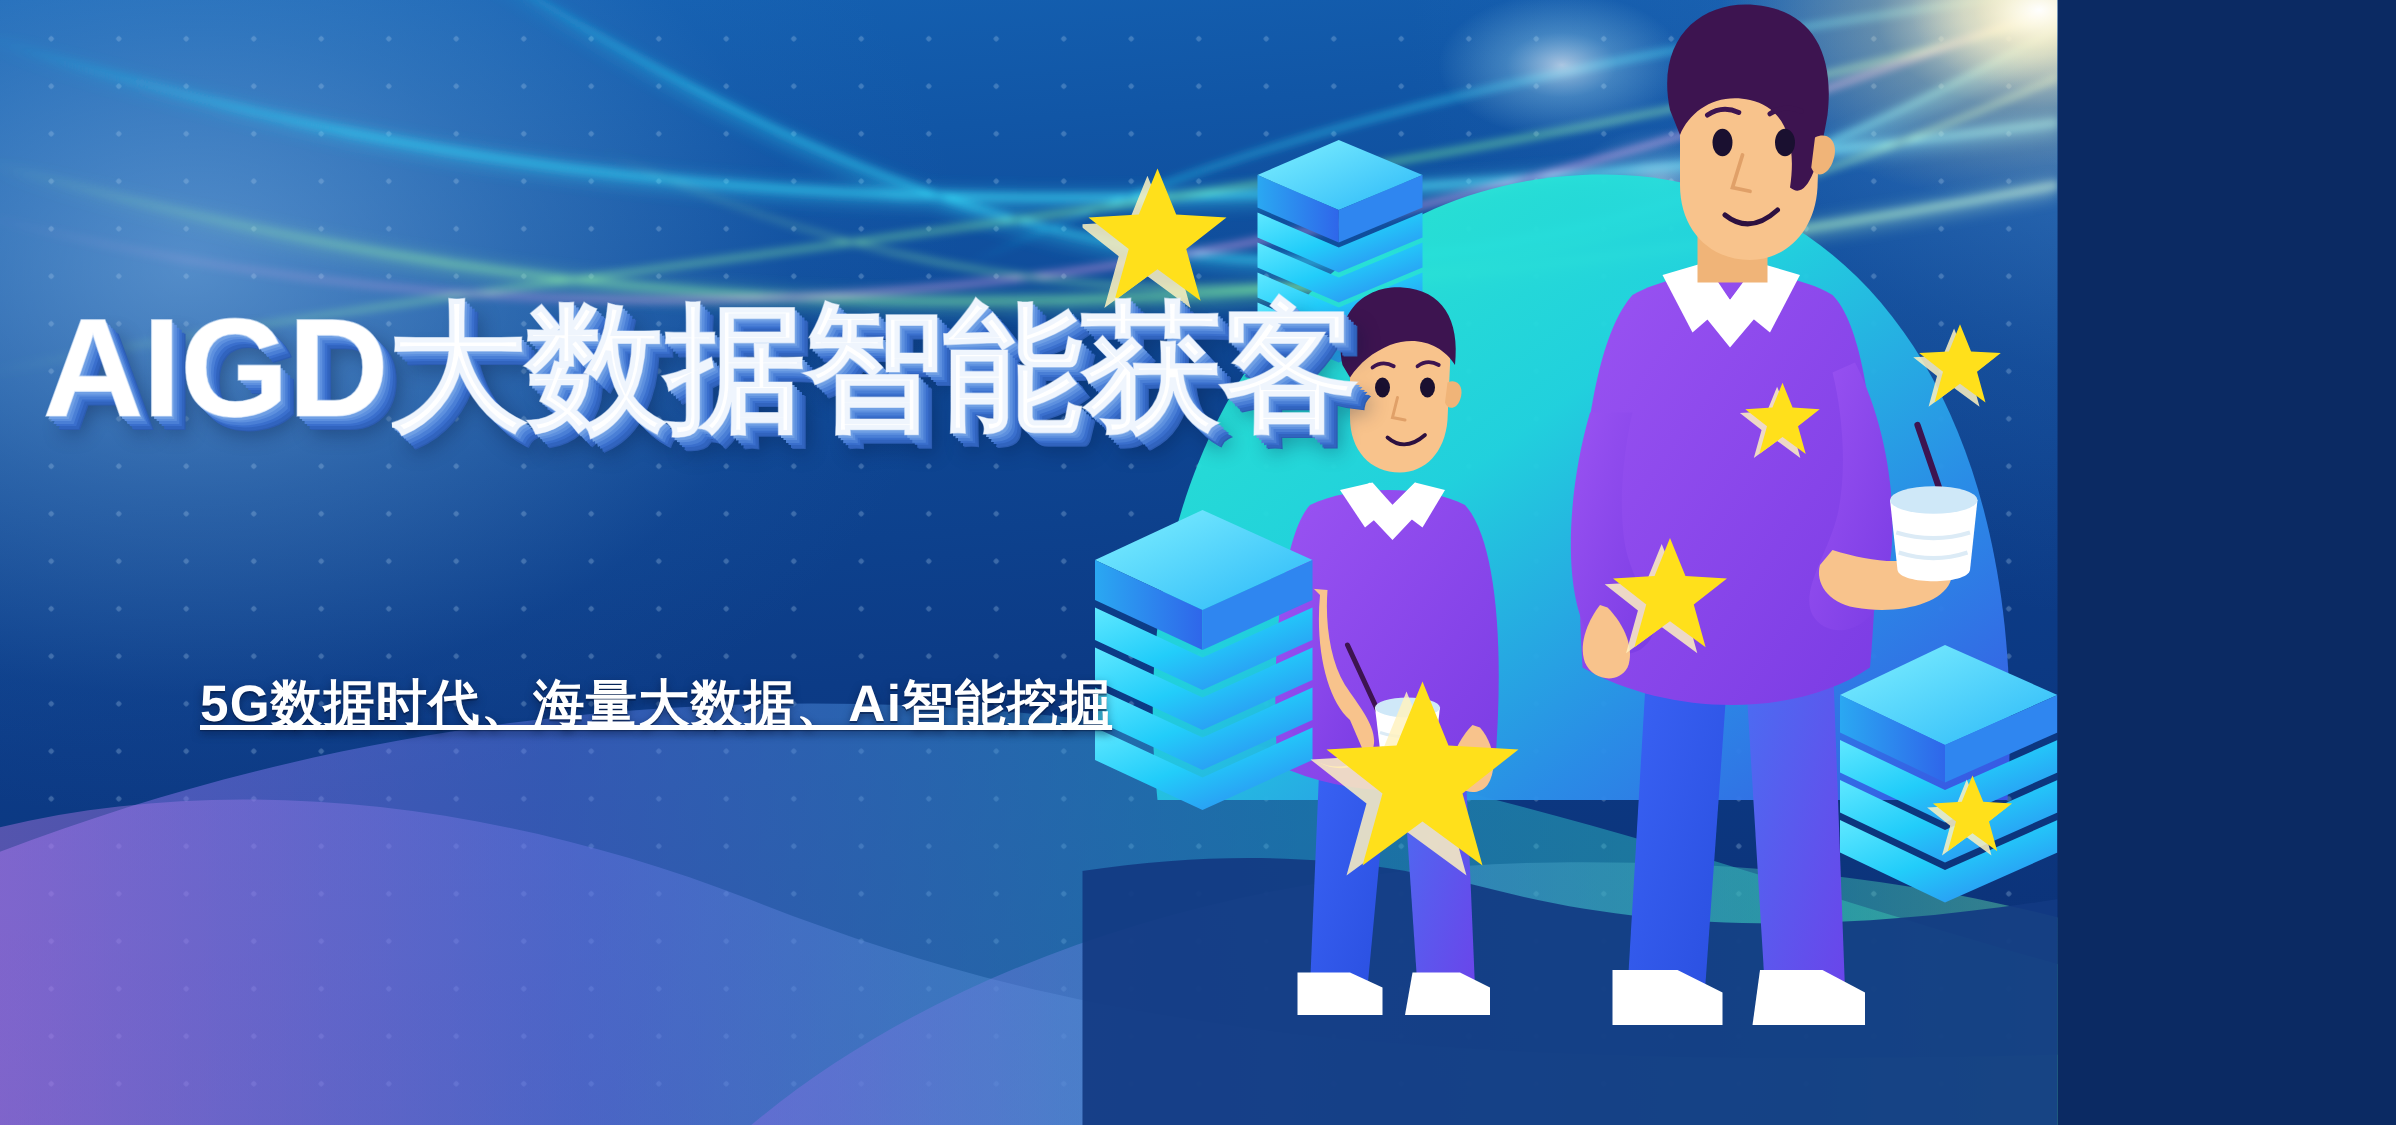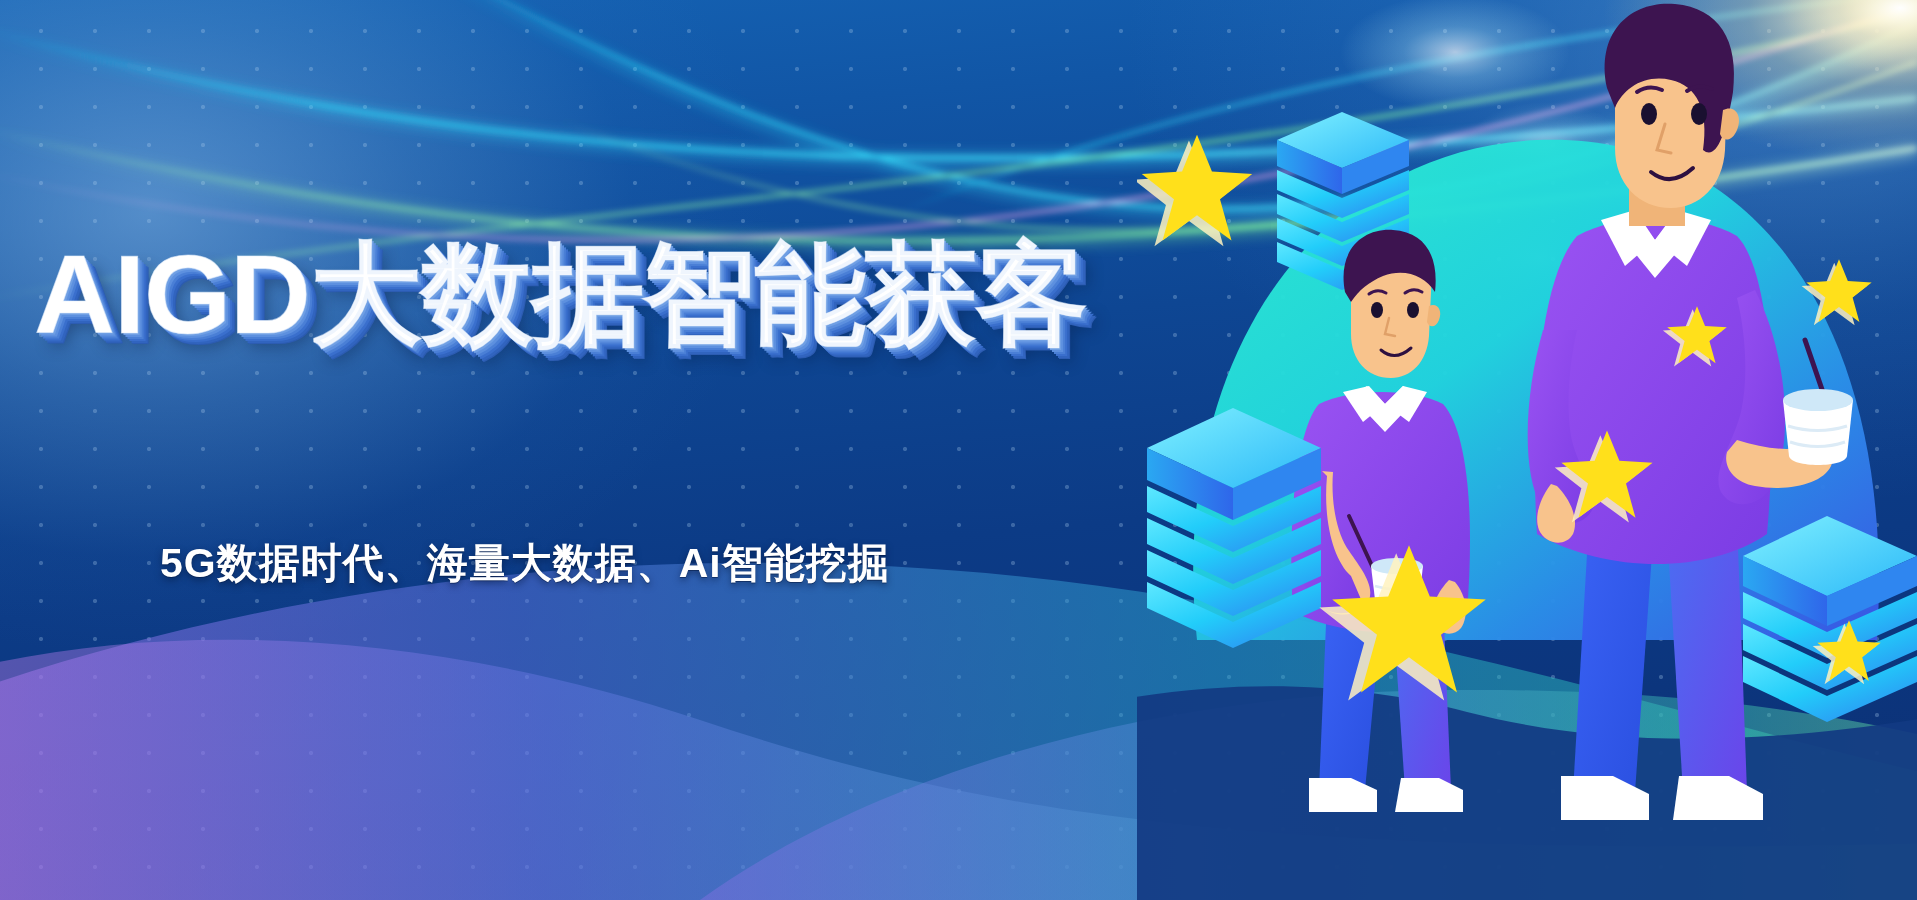--- a/index.html
+++ b/index.html
@@ -5,21 +5,21 @@
 <style>
   * { margin:0; padding:0; box-sizing:border-box; }
   html,body{ background:#0b2a63; }
   body{
     font-family:"Liberation Sans","DejaVu Sans",sans-serif;
     -webkit-font-smoothing:antialiased;
   }
 
   #banner{
     position:relative;
-    width:1917px; height:900px;
+    width:1646px; height:900px;
     overflow:hidden;
     background:
       radial-gradient(ellipse 780px 560px at 150px 210px, rgba(140,190,235,.55) 0%, rgba(120,175,225,.28) 34%, rgba(80,140,210,.05) 62%, rgba(0,0,0,0) 80%),
       radial-gradient(ellipse 900px 620px at 1800px 40px, rgba(120,180,235,.40) 0%, rgba(70,140,215,.14) 45%, rgba(0,0,0,0) 75%),
       linear-gradient(175deg, #1563b4 0%, #1156a6 16%, #0e4693 38%, #0c3b86 58%, #0c357d 78%, #0b2f72 100%);
   }
 
   
   .dots{
     position:absolute; inset:0;
@@ -64,20 +64,21 @@
   }
 
   .subhead{
     position:absolute; left:160px; top:536px; z-index:8;
     font-size:41px;
     font-weight:700;
     color:#ffffff;
     letter-spacing:1px;
     white-space:nowrap;
     text-shadow:0 3px 7px rgba(3,20,55,.55), 0 1px 0 rgba(6,26,66,.5);
+    text-decoration:underline;
   }
 </style>
 </head>
 <body>
 
 <div id="banner">
 
   <div class="dots"></div>
 
   <div class="arcs">

